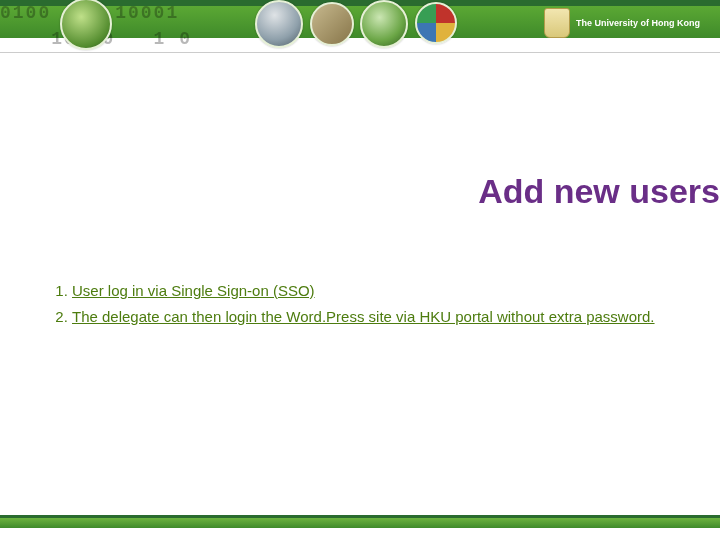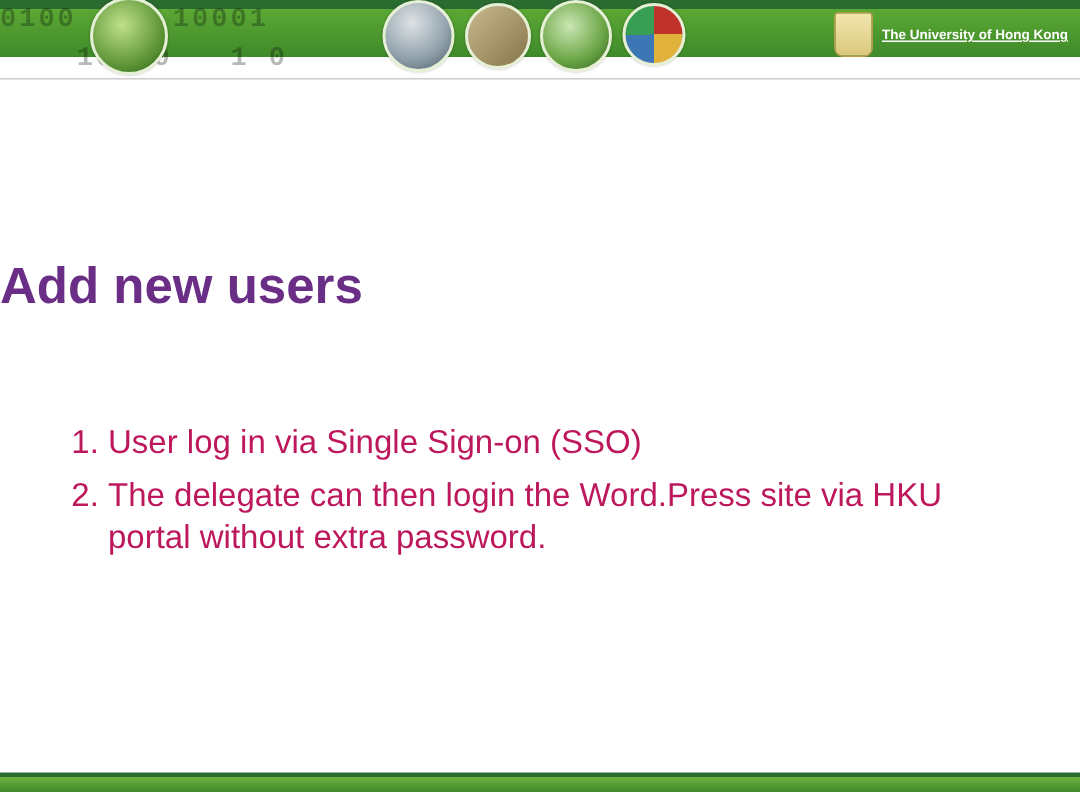--- a/index.html
+++ b/index.html
@@ -68,55 +68,55 @@
   .circle.c3 { left: 310px; width: 40px; height: 40px; top: -4px;
                background: linear-gradient(135deg,#c7b98e,#877549); }
   .circle.c4 { left: 360px; width: 44px; height: 44px; top: -6px;
                background: radial-gradient(circle at 40% 35%, #cbe6b3, #6aa545 60%, #2e5c1e); }
   .circle.c5 { left: 415px; width: 38px; height: 38px; top: -4px;
                background: conic-gradient(#c0332b 0 25%, #e0b23c 0 50%, #3c76b4 0 75%, #379e54 0 100%); }
 
   
   .org-block {
     position: absolute;
-    right: 8px;
+    right: 20px;
     top: 2px;
     display: flex;
     align-items: center;
     gap: 6px;
     color: #ffffff;
-    text-decoration: underline;
   }
   .crest {
     width: 24px;
     height: 28px;
     background: linear-gradient(#f2e6b0,#d9c87a);
     border: 1px solid #b39b4a;
     border-radius: 3px 3px 6px 6px;
   }
   .org-text {
     font-size: 9px;
     line-height: 12px;
   }
   .org-text div:first-child { font-weight: bold; }
 
   
   .slide-title {
-    text-align: left;
+    text-align: right;
     margin-top: 120px;
     font-size: 34px;
     font-weight: bold;
     color: #6a2e87;
   }
 
   
   .body-area {
     margin: 70px 40px 0 40px;
-    font-size: 22px;
-    color: #be185d;
+    font-size: 15px;
+    color: #4d7c0f;
+    text-decoration: underline;
   }
   .body-area ol {
     margin: 0;
     padding-left: 32px;
   }
   .body-area li {
     margin-bottom: 6px;
     line-height: 1.3;
   }
 

